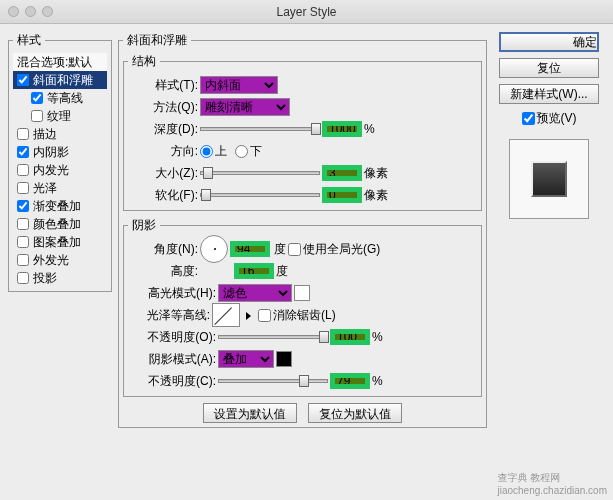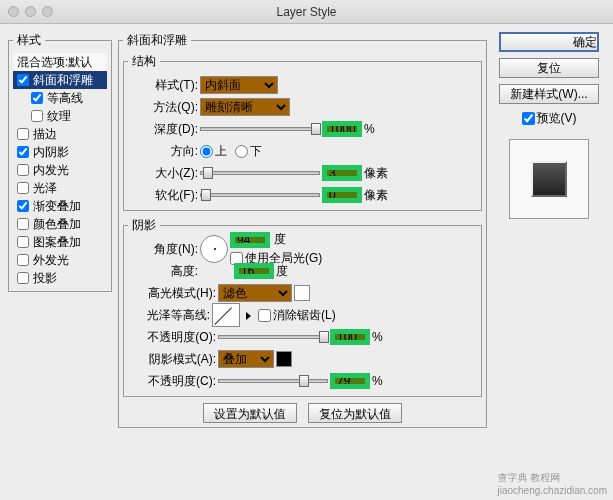--- a/index.html
+++ b/index.html
@@ -21,21 +21,21 @@
 .style-row.header { background: #f8f8f8; }
 .main { flex: 1; }
 .right { width: 112px; display: flex; flex-direction: column; gap: 6px; align-items: center; }
 .btn { width: 100px; height: 20px; background: linear-gradient(#fdfdfd,#e0e0e0); border: 1px solid #888; font-size: 12px; cursor: pointer; }
 .btn.default { border: 2px solid #4a6fb0; text-align: right; }
 .preview-box { width: 80px; height: 80px; background: #f8f8f8; border: 1px solid #999; display: flex; align-items: center; justify-content: center; margin-top: 6px; }
 .preview-swatch { width: 36px; height: 36px; background: linear-gradient(#555,#222); border: 2px solid #fff; border-top-color: #eee; border-left-color: #eee; border-bottom-color: #666; border-right-color: #666; }
 .ctrl-row { display: flex; align-items: center; height: 22px; gap: 2px; }
 .ctrl-row .lbl { width: 70px; text-align: right; }
 .ctrl-row .lbl2 { width: 88px; text-align: right; }
-select { height: 18px; font-size: 12px; border: 1px solid #888; background: #a16207; }
+select { height: 18px; font-size: 12px; border: 1px solid #888; background: #a21caf; }
 input[type=text] { height: 16px; font-size: 12px; border: 5px solid #22c55e; padding: 0 2px; width: 40px; text-align: left; background: #4d7c0f; }
 .slider { height: 4px; background: linear-gradient(#bbb,#ddd); border: 1px solid #888; position: relative; flex: 1; }
 .slider .thumb { position: absolute; top: -5px; width: 10px; height: 12px; background: linear-gradient(#fafafa,#ccc); border: 1px solid #666; }
 .angle-dial { width: 28px; height: 28px; border: 1px solid #888; border-radius: 50%; position: relative; background: #fff; }
 .angle-dial .mark { position: absolute; width: 2px; height: 2px; background: #000; border-radius: 50%; left: 13px; top: 12px; }
 .contour-box { width: 28px; height: 24px; border: 1px solid #888; background: #fff; position: relative; }
 .contour-box .tri { position: absolute; right: -12px; top: 8px; width: 0; height: 0; border-left: 5px solid #000; border-top: 4px solid transparent; border-bottom: 4px solid transparent; }
 .contour-line { position: absolute; left: 2px; top: 20px; width: 24px; height: 1px; background: #333; transform: rotate(-45deg); transform-origin: left bottom; }
 .unit { width: 30px; }
 .radio-group { display: flex; gap: 8px; align-items: center; }
@@ -167,21 +167,21 @@
           </div>
         </fieldset>
 
         <fieldset>
           <legend>阴影</legend>
           <div class="ctrl-row">
             <span class="lbl">角度(N):</span>
             <div class="angle-dial">
                 <div class="mark"></div>
               </div>
-            <div style="display:flex;flex-direction:column;gap:2px">
+            <div style="display:flex;flex-direction:row;gap:2px">
               <div style="display:flex;gap:4px;align-items:center">
                 <input type="text" value="94" style="">
                 <span>度</span>
               </div>
               <label class="chk-inline">
                   <input type="checkbox" style="">
                   <span>使用全局光(G)</span>
                 </label>
             </div>
           </div>

